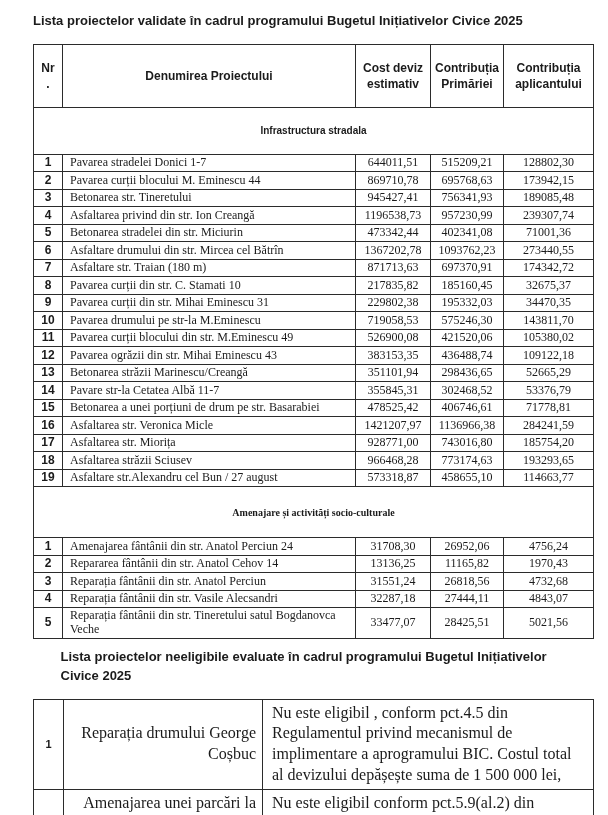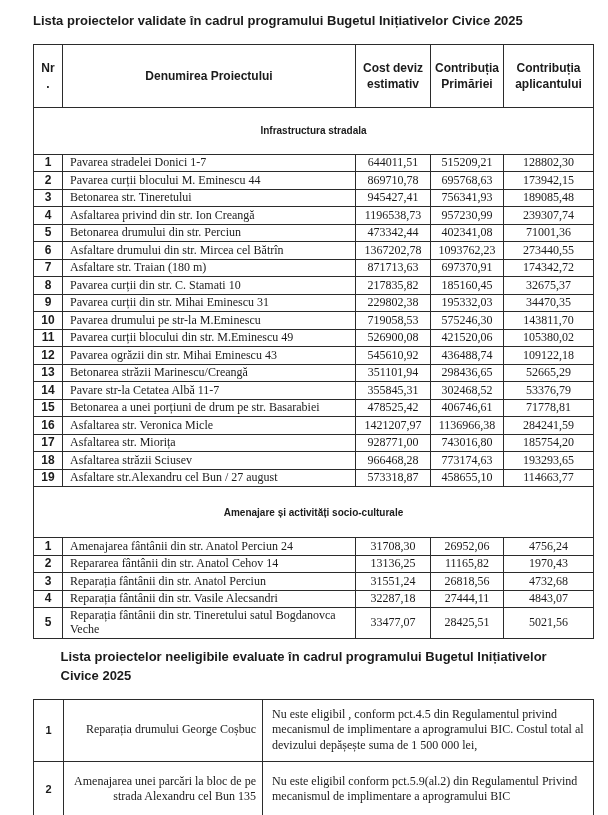--- a/index.html
+++ b/index.html
@@ -62,34 +62,34 @@
     text-align: center;
     font-weight: bold;
     font-size: 10px;
     padding: 2px;
   }
   .main-table .sec-sans td {
     font-family: "Liberation Sans", "DejaVu Sans", sans-serif;
     height: 42px;
   }
   .main-table .sec-serif td {
-    font-family: Liberation Sans, sans-serif;
+    font-family: Liberation Serif, serif;
     height: 46px;
   }
   .col-nr {
     text-align: center;
     font-family: "Liberation Sans", "DejaVu Sans", sans-serif;
     font-weight: bold;
     font-size: 11px;
   }
   .col-name { text-align: left; padding-left: 7px !important; }
   .col-num  { text-align: center; }
   
   .inelig-table td {
-    font-size: 12px;
+    font-size: 16px;
     line-height: 1.3;
     padding: 3px 6px;
   }
   .inelig-table .in-nr {
     text-align: center;
     font-family: "Liberation Sans", "DejaVu Sans", sans-serif;
     font-weight: bold;
     font-size: 11px;
   }
   .inelig-table .in-name { text-align: right; }
@@ -153,21 +153,21 @@
         </tr>
         <tr>
           <td class="col-nr">4</td>
           <td class="col-name">Asfaltarea  privind din str. Ion Creangă</td>
           <td class="col-num">1196538,73</td>
           <td class="col-num">957230,99</td>
           <td class="col-num">239307,74</td>
         </tr>
         <tr>
           <td class="col-nr">5</td>
-          <td class="col-name">Betonarea drumului din str. Perciun</td>
+          <td class="col-name">Betonarea stradelei din str. Miciurin</td>
           <td class="col-num">473342,44</td>
           <td class="col-num">402341,08</td>
           <td class="col-num">71001,36</td>
         </tr>
         <tr>
           <td class="col-nr">6</td>
           <td class="col-name">Asfaltare  drumului din str. Mircea cel Bătrîn</td>
           <td class="col-num">1367202,78</td>
           <td class="col-num">1093762,23</td>
           <td class="col-num">273440,55</td>
@@ -203,21 +203,21 @@
         <tr>
           <td class="col-nr">11</td>
           <td class="col-name">Pavarea curții blocului  din str. M.Eminescu 49</td>
           <td class="col-num">526900,08</td>
           <td class="col-num">421520,06</td>
           <td class="col-num">105380,02</td>
         </tr>
         <tr>
           <td class="col-nr">12</td>
           <td class="col-name">Pavarea ogrăzii din str.  Mihai Eminescu 43</td>
-          <td class="col-num">545610,92</td>
+          <td class="col-num">383153,35</td>
           <td class="col-num">436488,74</td>
           <td class="col-num">109122,18</td>
         </tr>
         <tr>
           <td class="col-nr">13</td>
           <td class="col-name">Betonarea străzii Marinescu/Creangă</td>
           <td class="col-num">351101,94</td>
           <td class="col-num">298436,65</td>
           <td class="col-num">52665,29</td>
         </tr>

